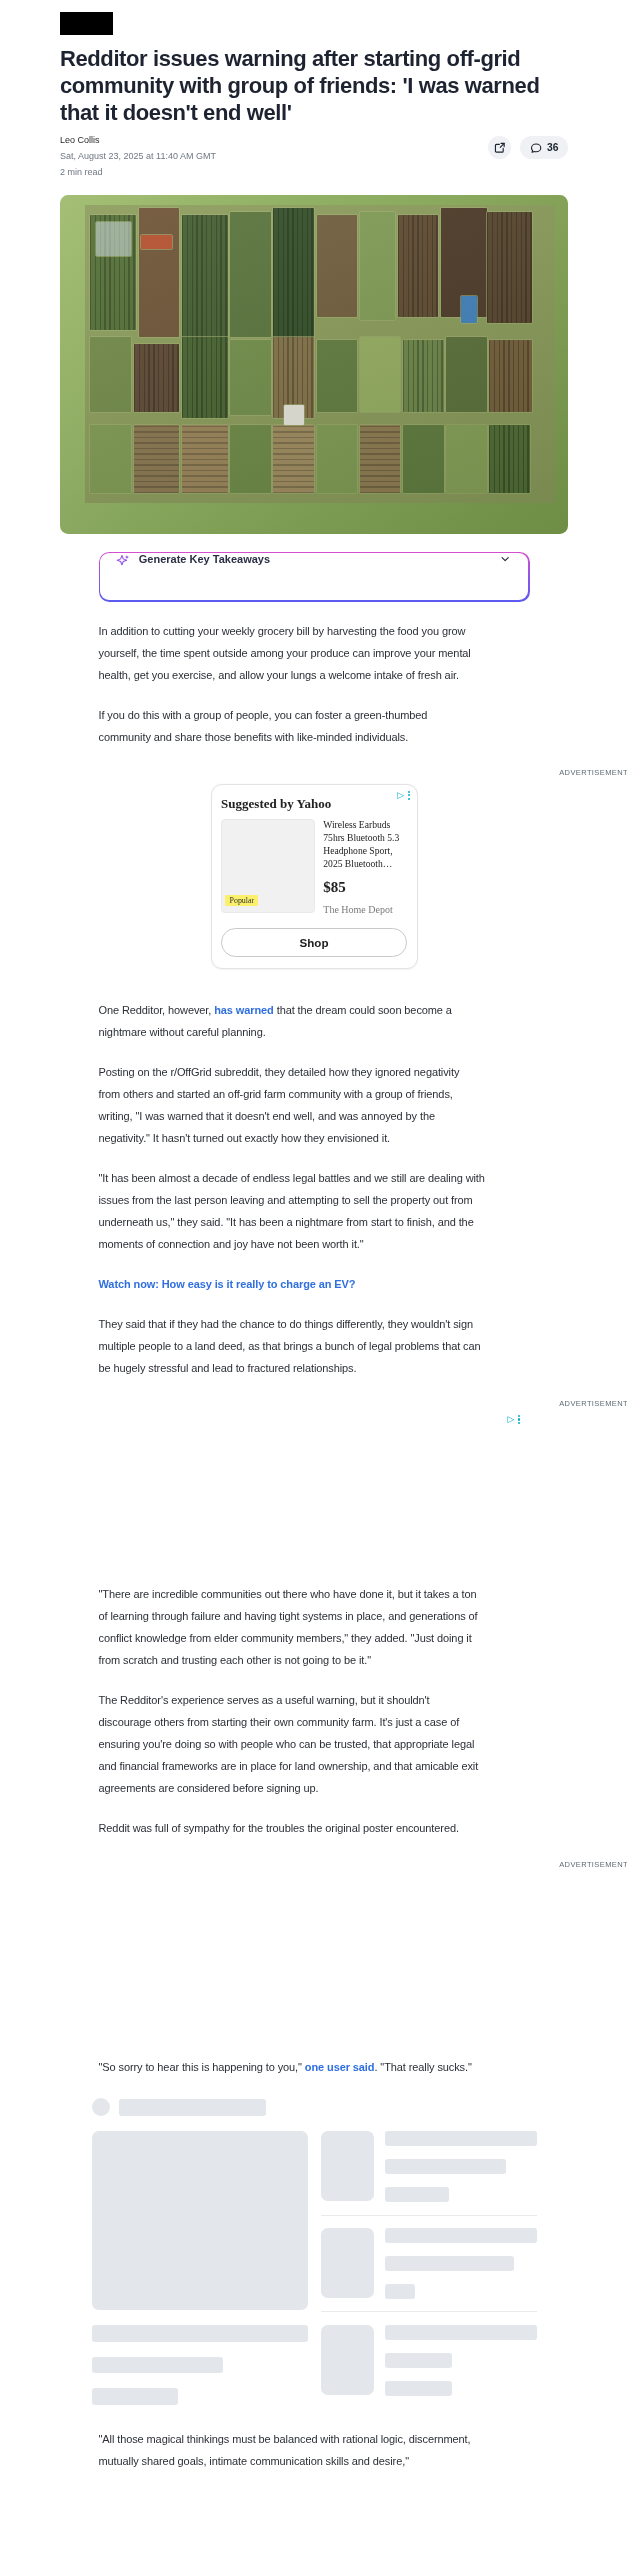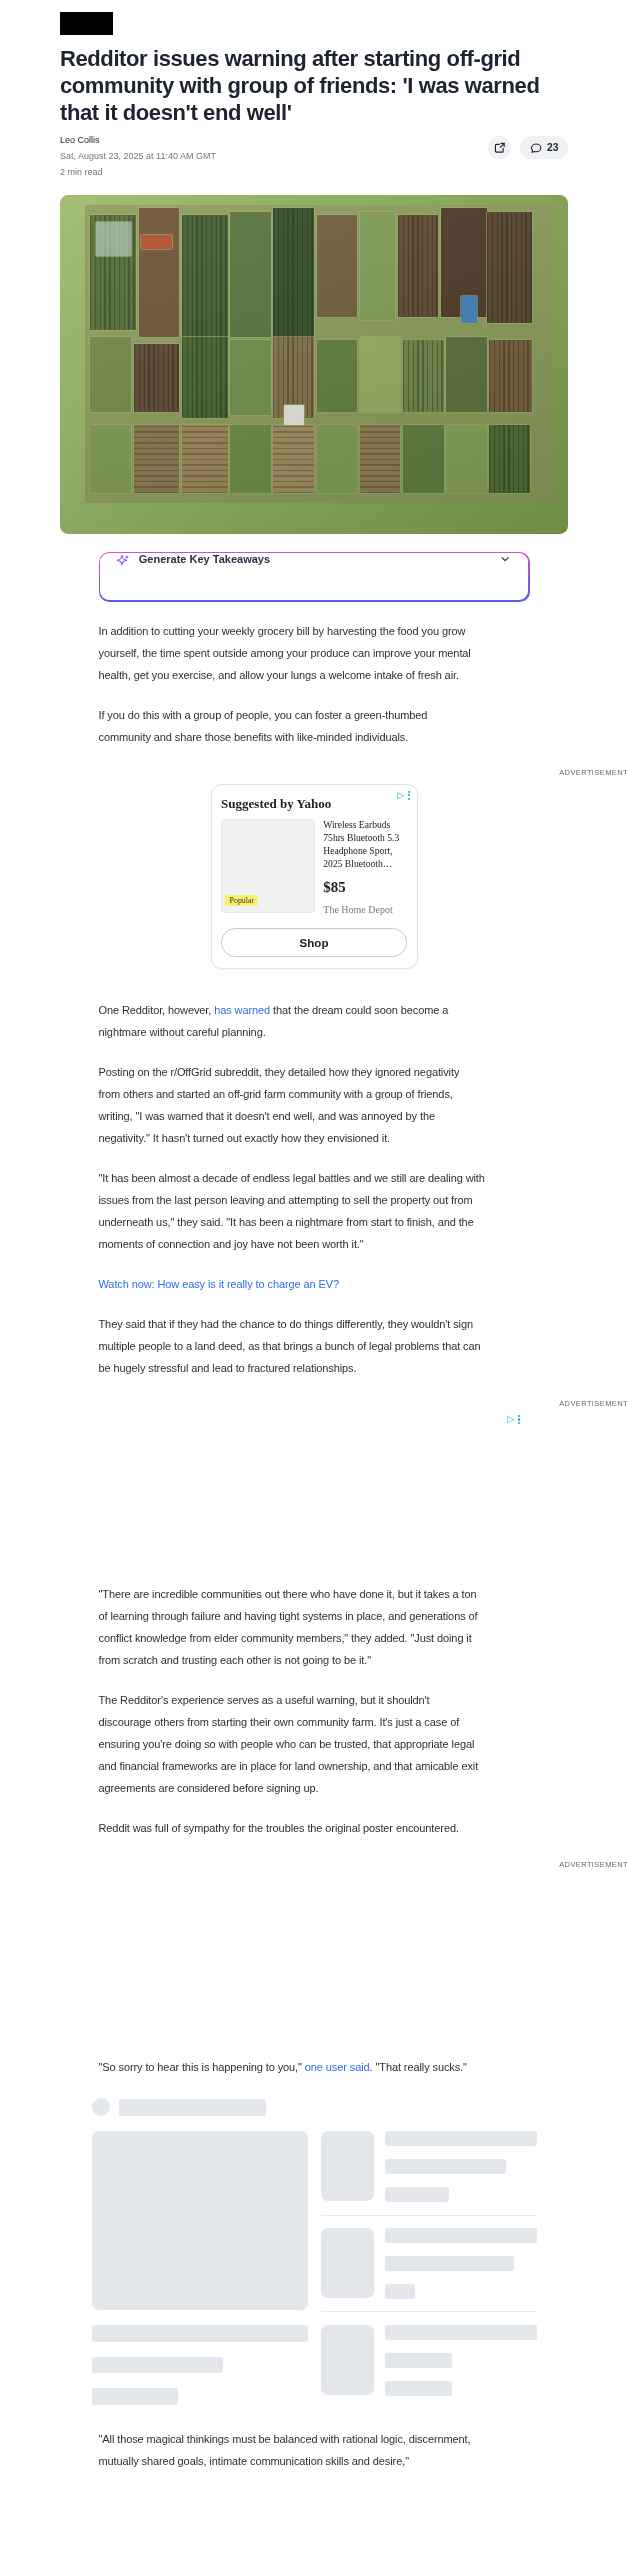--- a/index.html
+++ b/index.html
@@ -51,23 +51,23 @@
   }
   .takeaways-btn {
     width:100%; height:47px; border:none; border-radius:9px; background:#fff;
     display:flex; align-items:flex-start; padding:0 16.4px; cursor:pointer;
   }
   .takeaways-label { font-size:11px; font-weight:700; color:#2a2f45; margin-left:7.5px; }
   .takeaways-btn .spacer { flex:1; }
 
   
   .para { font-size:11px; line-height:22px; color:#2b2f36; white-space:pre-line; margin-top:18px; letter-spacing:-0.1px; }
-  .para a { color:#2f6fdf; text-decoration:none; cursor:pointer; }
+  .para a { color:#2f6fdf; text-decoration:none; cursor:pointer;font-weight:bold; }
   .para.watch { font-weight:700; color:#2f6fdf; }
-  .para.watch a { font-weight:400;text-align:right; }
+  .para.watch a { font-weight:700;text-align:right; }
 
   
   .ad-label { margin-top:20.5px; text-align:right; font-size:7.5px; letter-spacing:0.4px; color:#5f6a73; }
   .ad-card {
     width:207px; margin:6.8px auto 0; border:0.7px solid #e3e3e3; border-radius:11px;
     background:#fff; padding:6.8px 9.6px 11px; position:relative;
     font-family:"Liberation Serif","DejaVu Serif",serif;
     box-shadow:0 0.7px 2.1px rgba(0,0,0,.05);
   }
   .ad-top-icons { position:absolute; top:5.5px; right:6.8px; display:flex; gap:3.4px; align-items:center; }
@@ -136,21 +136,21 @@
               <path d="M14.5 3H21v6.5"></path>
           </svg>
         </span>
       </button>
       <button class="comments-pill">
         <span style="display:flex">
           <svg width="12.3" height="12.3" viewBox="0 0 24 24" fill="none" stroke="#1d2330" stroke-width="2.2" stroke-linejoin="round">
             <path d="M21 11.5c0 4.14-4.03 7.5-9 7.5-1.03 0-2.02-.14-2.94-.41L4 20l1.22-3.26C3.84 15.42 3 13.55 3 11.5 3 7.36 7.03 4 12 4s9 3.36 9 7.5z"></path>
           </svg>
         </span>
-        <span>23</span>
+        <span>36</span>
       </button>
     </div>
   </div>
 
   <div class="hero">
     <div class="field"></div>
     <div id="hero-plots">
         <div class="plot rows" style="left: 6%; top: 6%; width: 9%; height: 34%; background-color: rgb(78, 107, 51); outline: rgba(160, 175, 110, 0.6) solid 1.4px;"></div>
         <div class="plot" style="left: 15.5%; top: 4%; width: 8%; height: 38%; background-color: rgb(107, 79, 53); outline: rgba(160, 175, 110, 0.6) solid 1.4px;"></div>
         <div class="plot rows" style="left: 24%; top: 6%; width: 9%; height: 36%; background-color: rgb(63, 90, 46); outline: rgba(160, 175, 110, 0.6) solid 1.4px;"></div>

